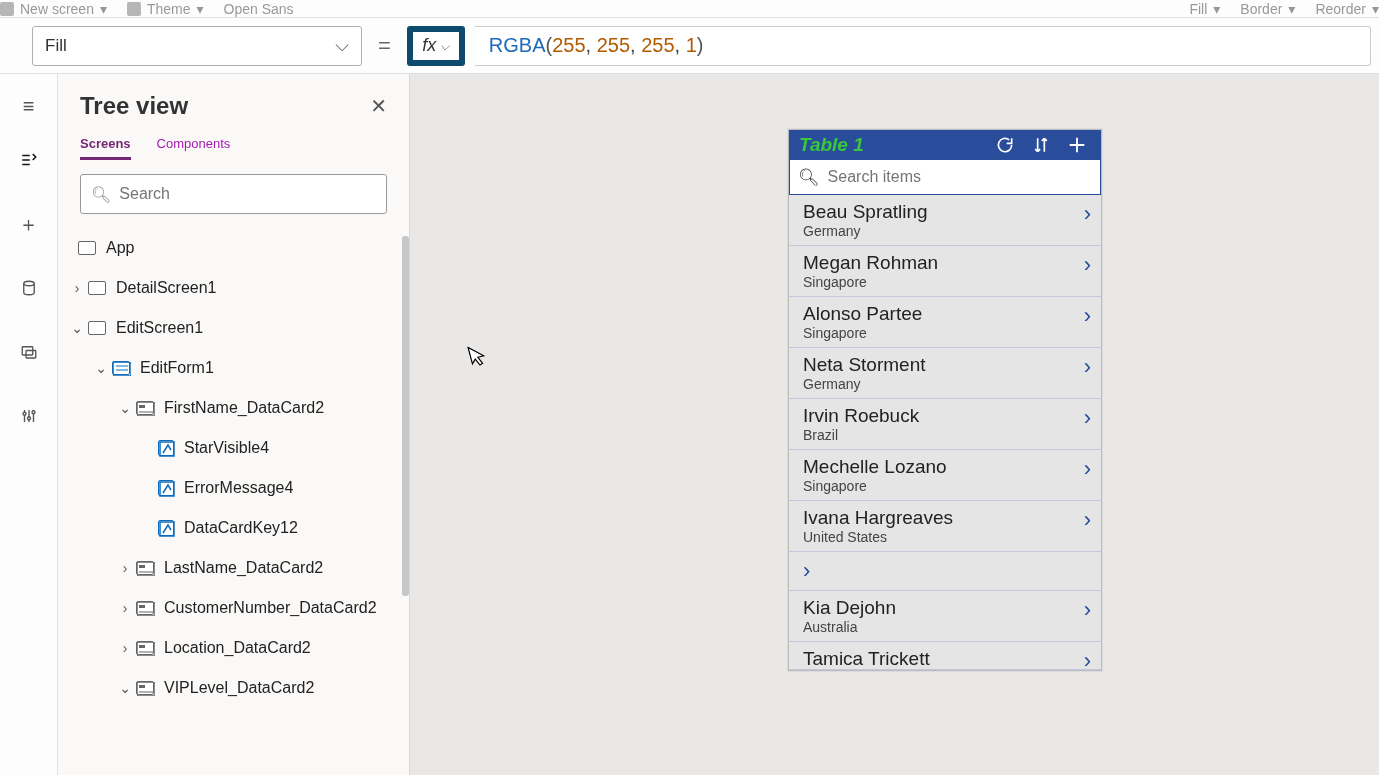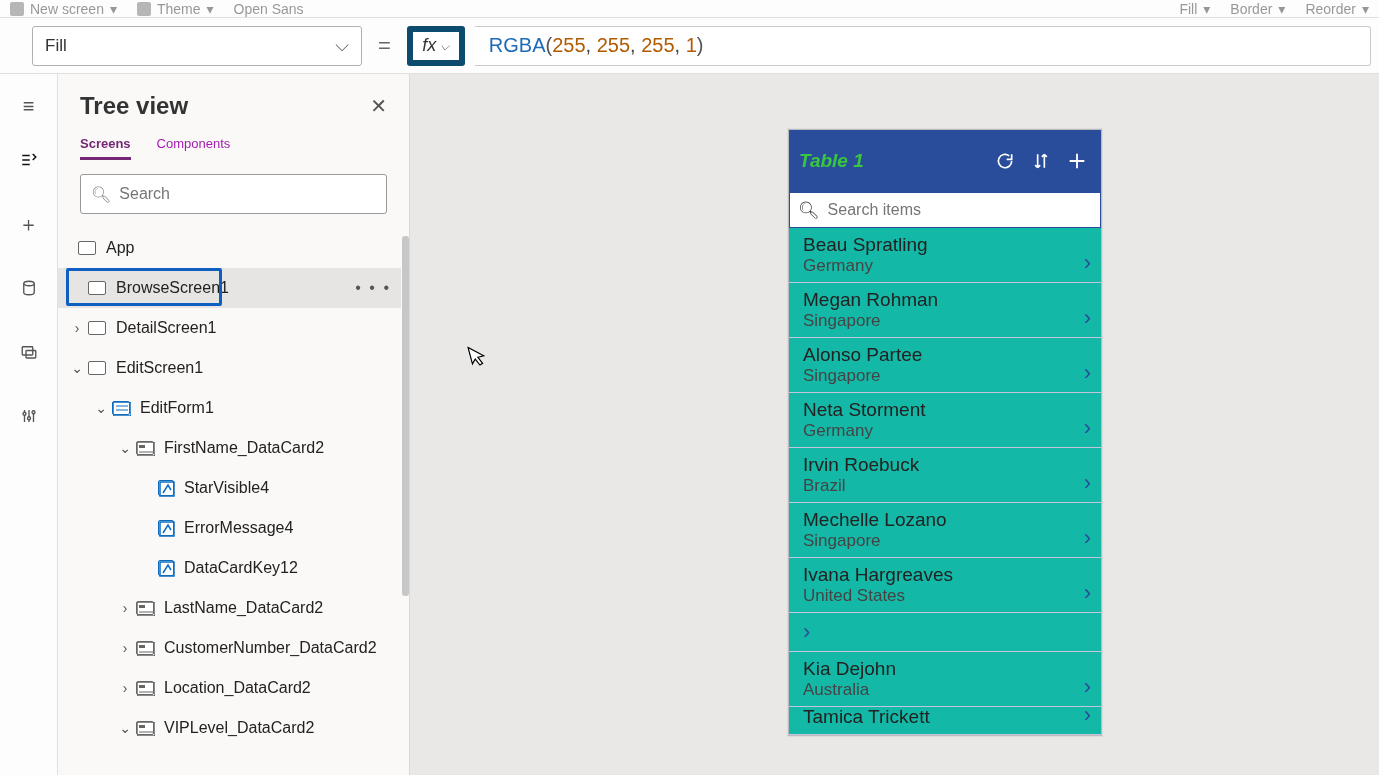--- a/index.html
+++ b/index.html
@@ -5,21 +5,21 @@
   * { box-sizing: border-box; margin: 0; padding: 0; font-family: "Segoe UI", Arial, sans-serif; }
   body { width: 1379px; height: 775px; background: #fdfdfd; overflow: hidden; position: relative; color: #333; }
 
   
   .ribbon {
     height: 18px;
     width: 100%;
     border-bottom: 1px solid #e0e0e0;
     display: flex;
     align-items: center;
-    padding: 0 10px;
+    padding: 0 0;
     gap: 20px;
     color: #555;
     font-size: 14px;
     overflow: hidden;
   }
   .ribbon-item { display: flex; align-items: center; gap: 6px; white-space: nowrap; opacity: 0.6; }
   .ribbon-icon { width: 14px; height: 14px; background: #888; border-radius: 2px; }
 
   
   .formula-row {
@@ -221,21 +221,21 @@
     top: 55px;
     width: 314px;
     background: #fff;
     border: 1px solid #bbb;
     box-shadow: 0 0 0 1px #dcdcdc;
     display: flex;
     flex-direction: column;
     overflow: hidden;
   }
   .phone-header {
-    height: 62px;
+    height: 29px;
     background: #2a4d9b;
     display: flex;
     align-items: center;
     padding: 0 10px;
     gap: 8px;
   }
   .phone-title {
     flex: 1;
     color: #38c73e;
     font-style: italic;
@@ -262,29 +262,29 @@
     border: none; outline: none; flex: 1; font-size: 16px; color: #666;
   }
   .ph-search-icon { color: #333; font-size: 17px; }
 
   .list {
     flex: 1;
     overflow: hidden;
   }
   .list-item {
     border-bottom: 1px solid #c5c5dd;
-    background: #14b8a6;
+    background: #e5e5e5;
     padding: 6px 10px 6px 14px;
     display: flex;
-    align-items: flex-end;
+    align-items: flex-start;
     position: relative;
   }
   .list-text { flex: 1; }
   .item-name { font-size: 19px; color: #222; }
-  .item-sub { font-size: 17px; color: #444; margin-top: 0px; }
+  .item-sub { font-size: 14px; color: #444; margin-top: 0px; }
   .item-chev { color: #2a4d9b; font-size: 22px; font-weight: 300; }
   .list-item.partial { height: 28px; overflow: hidden; }
 
   svg.icon { width: 18px; height: 18px; }
 </style>
 </head>
 <body>
 
 <div class="ribbon">
   <span class="ribbon-item"><span class="ribbon-icon"></span><span>New screen</span> ▾</span>
@@ -369,27 +369,20 @@
 
     <div class="tree-scroll">
       <div class="tree-scrollbar"></div>
 
       <div class="tree-row">
         <span class="indent" style="width:10px"></span>
         <span class="node-icon app"></span>
         <span class="tree-label">App</span>
       </div>
 
-      <div class="tree-row selected">
-        <span class="expander" style="visibility:hidden">⌄</span>
-        <span class="node-icon"></span>
-        <span class="tree-label">BrowseScreen1</span>
-        <span class="sel-box" style="width:156px"></span>
-        <span class="row-dots">• • •</span>
-      </div>
 
       <div class="tree-row">
         <span class="expander">›</span>
         <span class="node-icon"></span>
         <span class="tree-label">DetailScreen1</span>
       </div>
 
       <div class="tree-row">
         <span class="expander">⌄</span>
         <span class="node-icon"></span>

